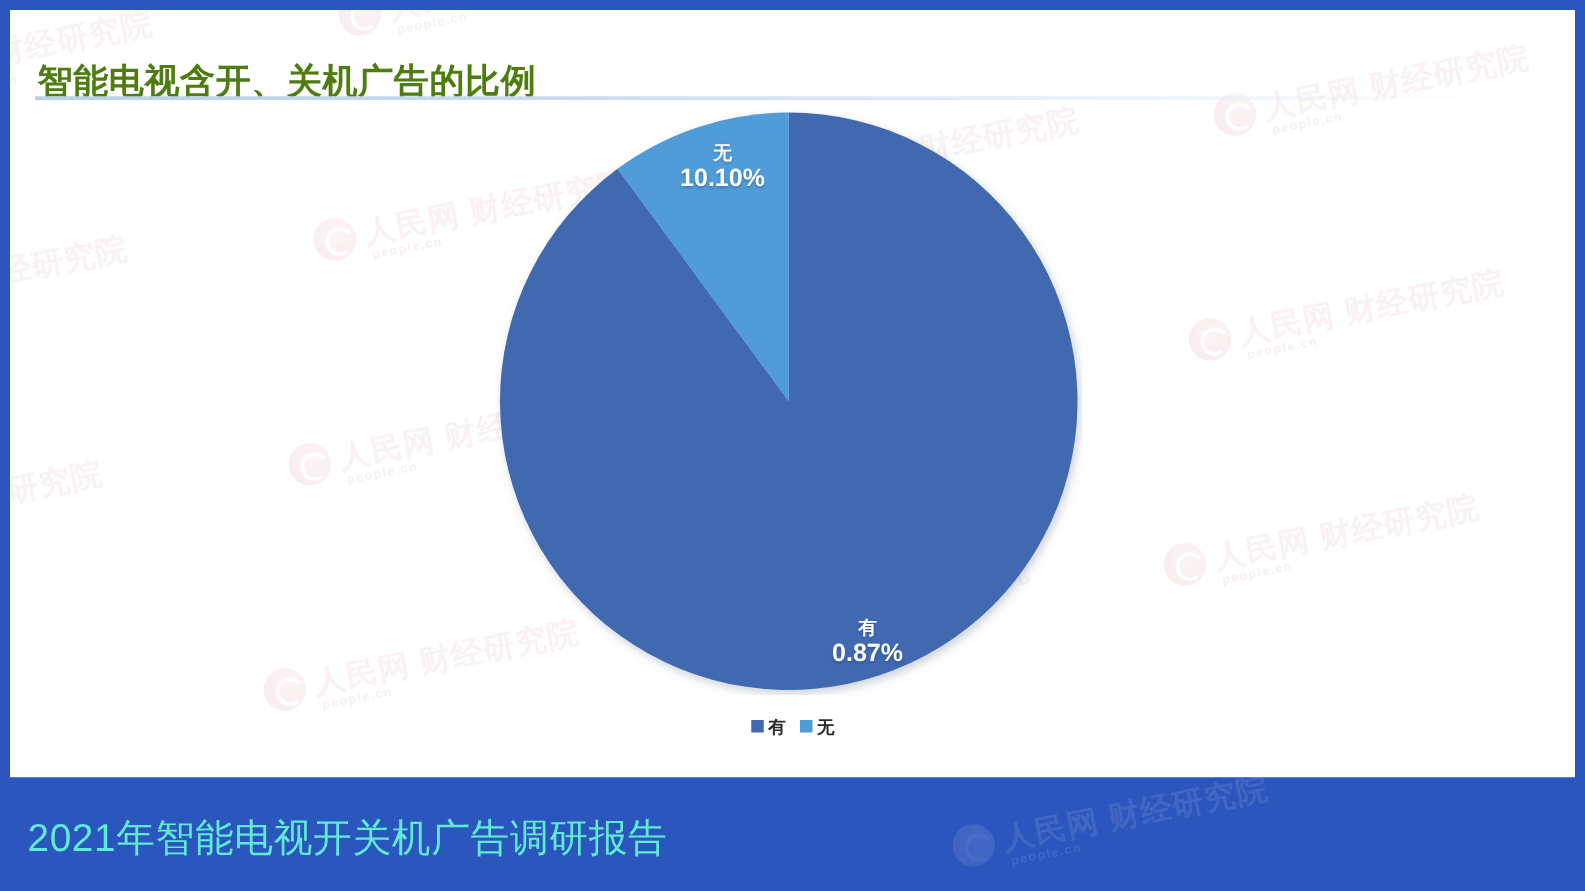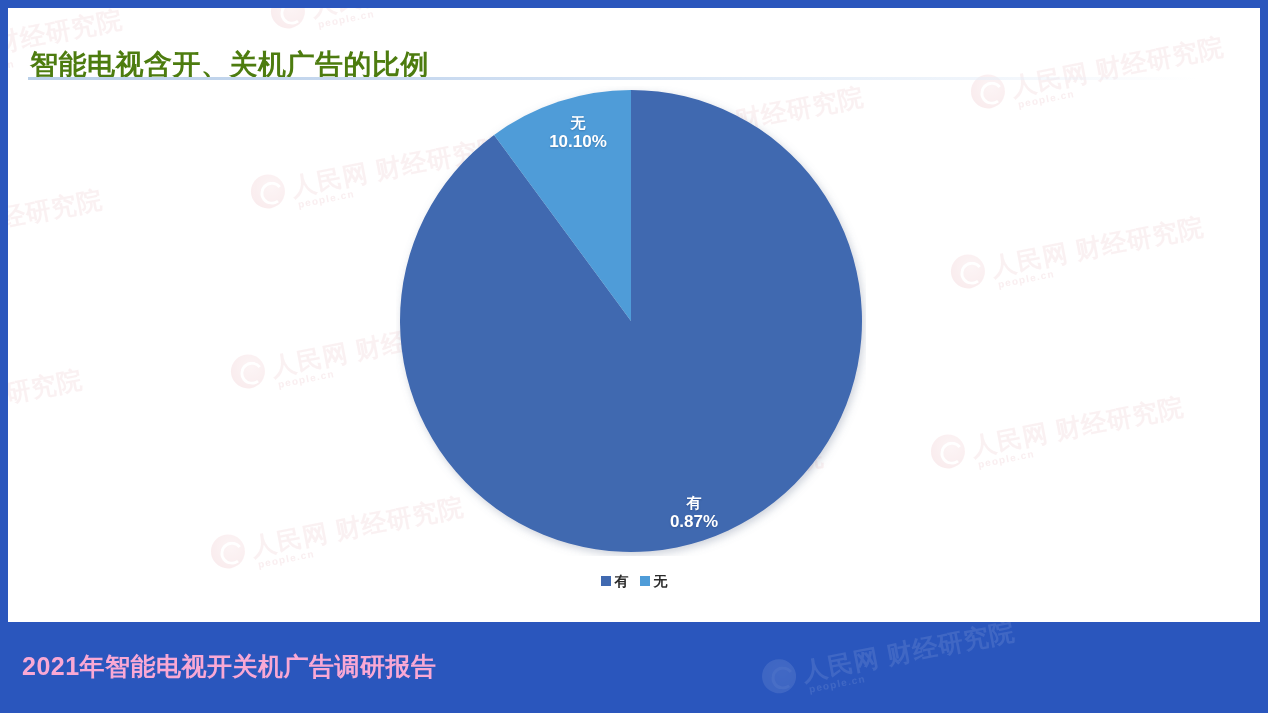--- a/index.html
+++ b/index.html
@@ -138,21 +138,21 @@
     position: absolute;
     text-align: center;
     color: #ffffff;
     font-weight: 700;
     line-height: 1.18;
     text-shadow: 0 1px 2px rgba(20,40,80,0.28);
     white-space: nowrap;
     z-index: 4;
   }
   .slice-label .cat { font-size: 15px; display: block; }
-  .slice-label .val { font-size: 17px; display: block; }
+  .slice-label .val { font-size: 20px; display: block; }
 
   #label-wu  { left: 510px; top: 106px; width: 120px; }
   #label-you { left: 626px; top: 486px; width: 120px; }
 
   
   #legend {
     position: absolute;
     left: 0;
     top: 566px;
     width: 1252px;
@@ -202,23 +202,23 @@
   #footer-wm .wm-logo {
     background: radial-gradient(circle at 62% 38%, #cfd9f2 0%, #b9c7ea 60%, #aebfe6 100%);
   }
   #footer-wm .wm-txt { color: #c3d0ee; }
   #footer-wm .wm-sub { color: #c3d0ee; }
 
   #footer-title {
     position: absolute;
     left: 22px;
     top: 28px;
-    font-size: 25px;
-    font-weight: 700;
-    color: #f9a8d4;
+    font-size: 31px;
+    font-weight: 400;
+    color: #5eead4;
     letter-spacing: 0.5px;
     white-space: nowrap;
     z-index: 2;
   }
 </style>
 </head>
 <body>
 
 <div id="slide">
 

